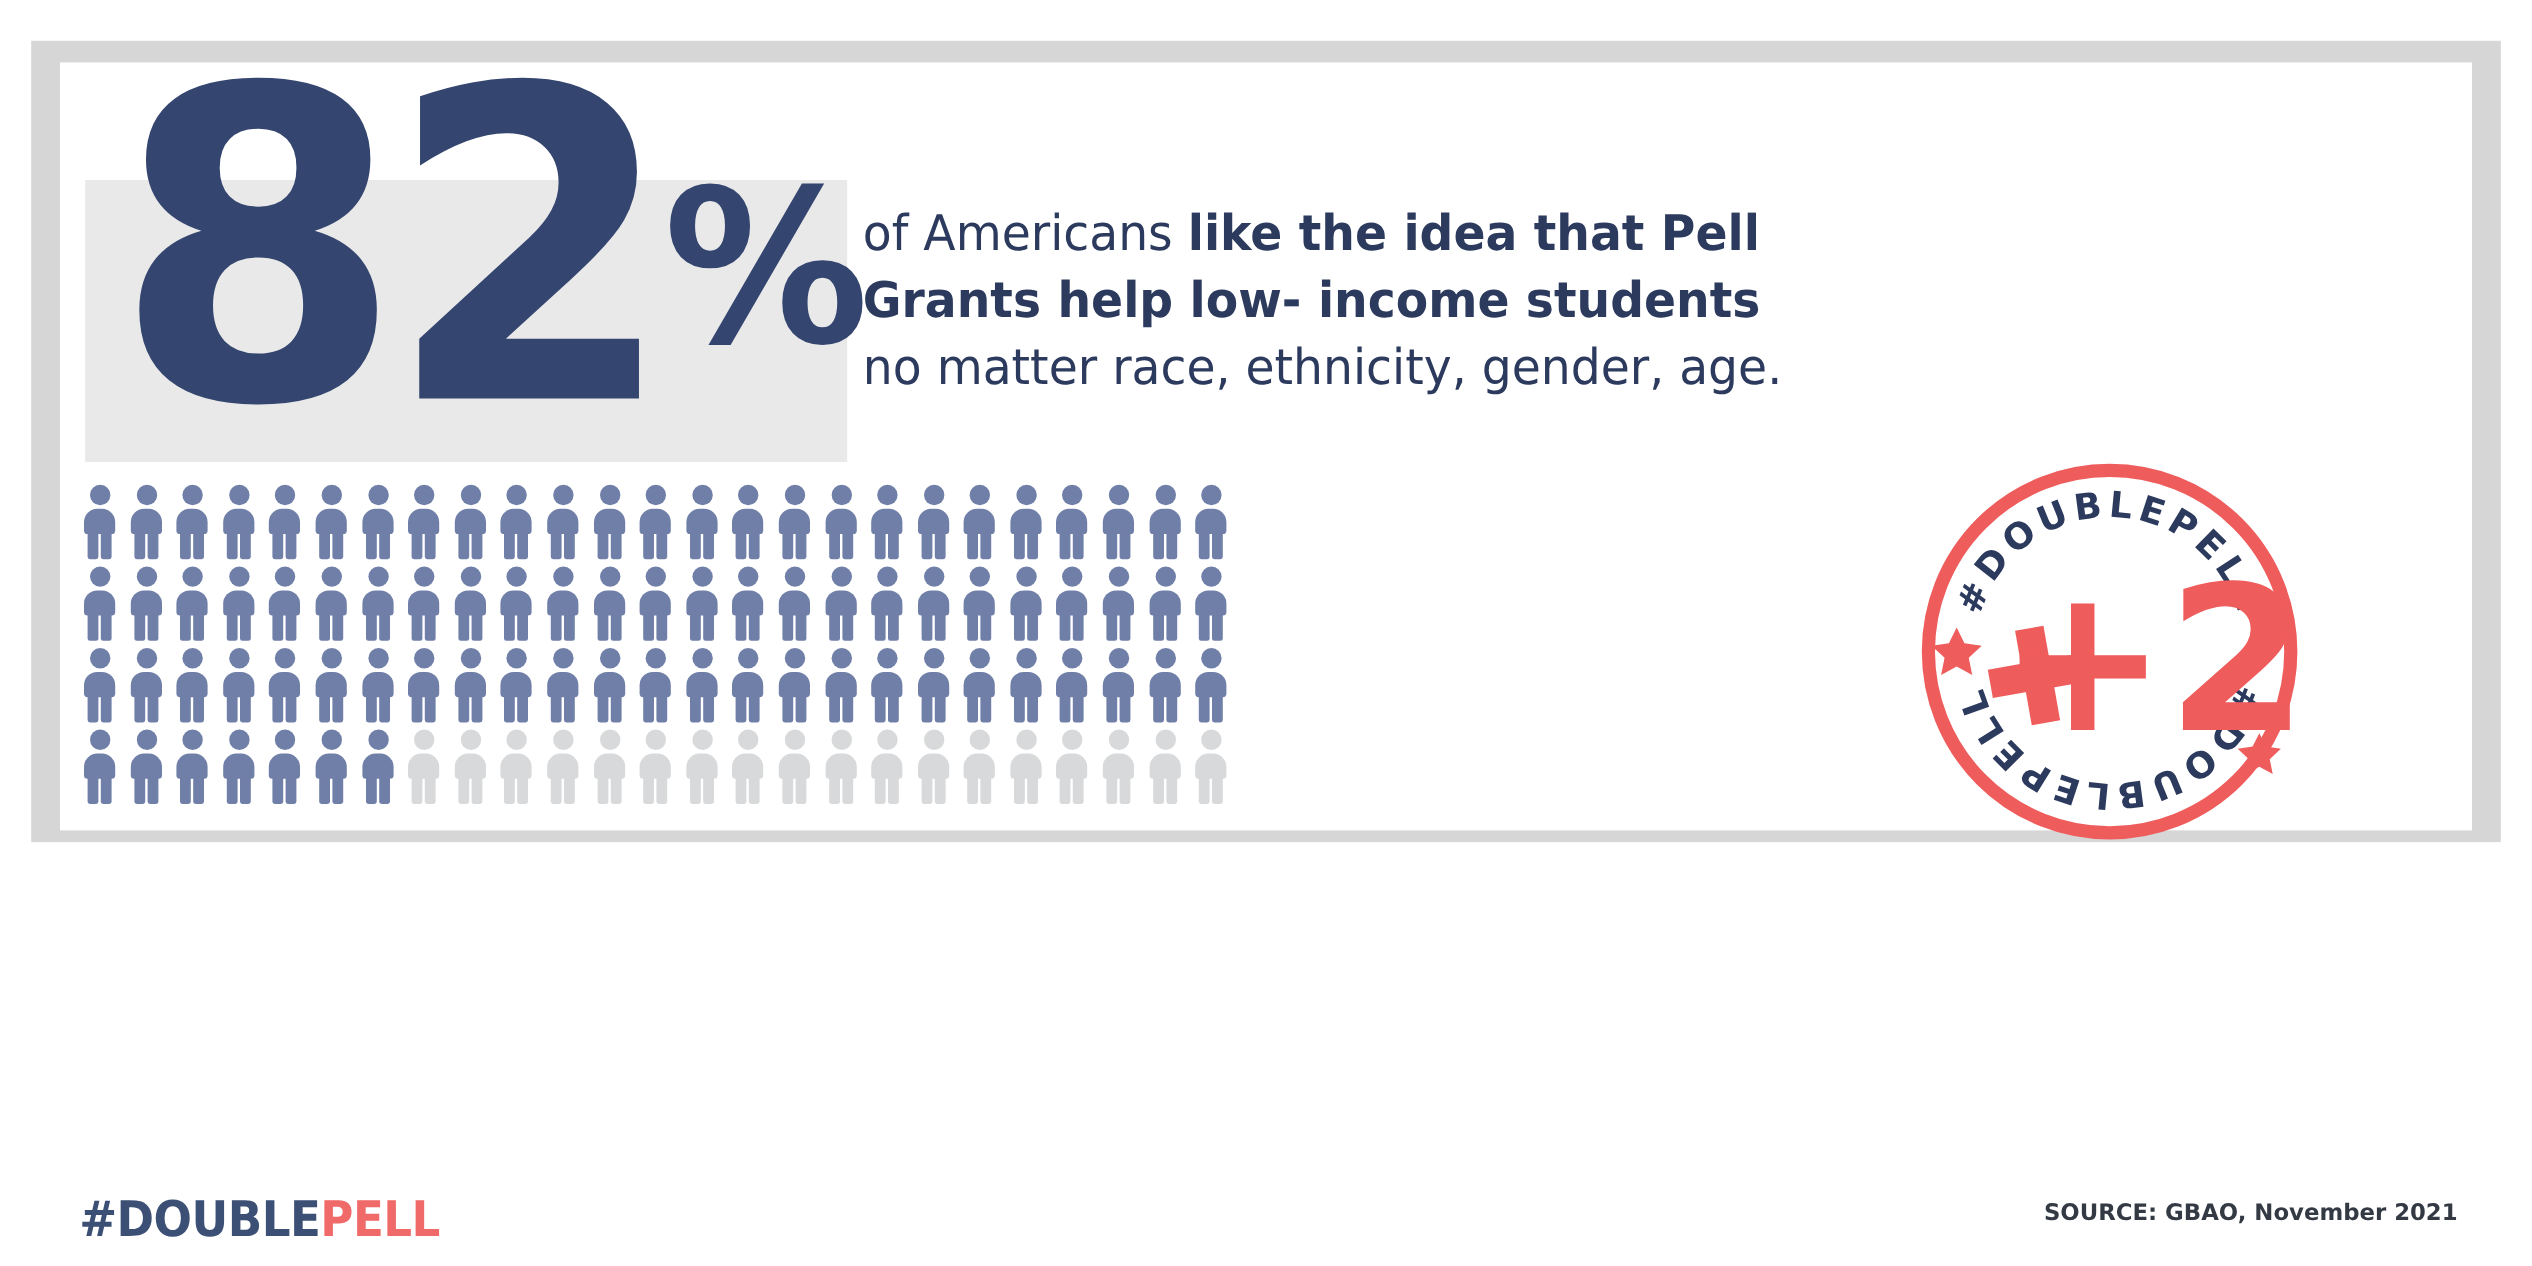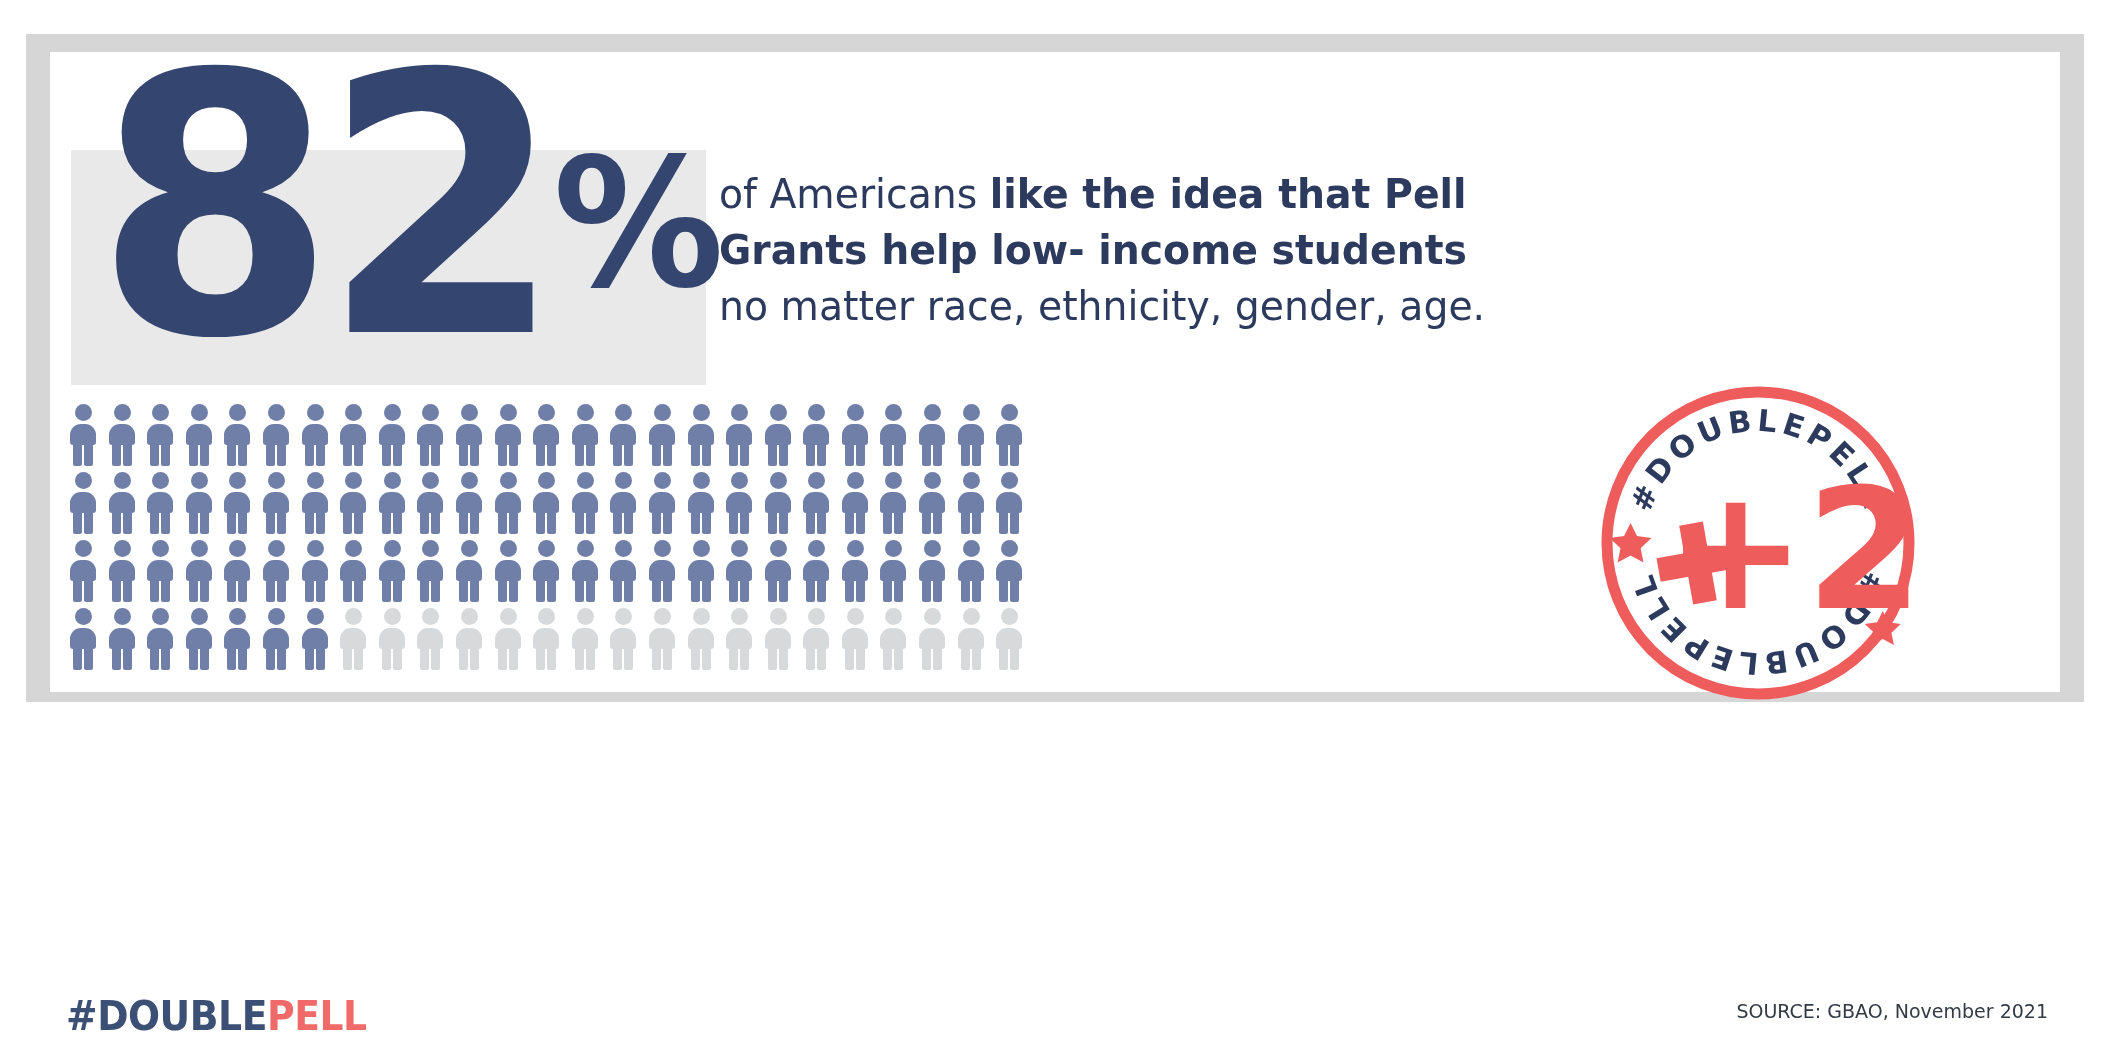--- a/index.html
+++ b/index.html
@@ -107,20 +107,21 @@
     white-space:nowrap;
   }
   .footer-logo .nav{color:#3c5075;}
   .footer-logo .red{color:#ef6a68;}
   .source{
     position:absolute;right:62px;top:1000px;
     color:#333a44;
     font-family:"DejaVu Sans", sans-serif;
     font-size:19px;
     white-space:nowrap;
+    font-weight:bold;
   }
 </style>
 </head>
 <body>
 
 <div id="root">
 
   <div class="frame"></div>
   <div class="card"></div>
 

